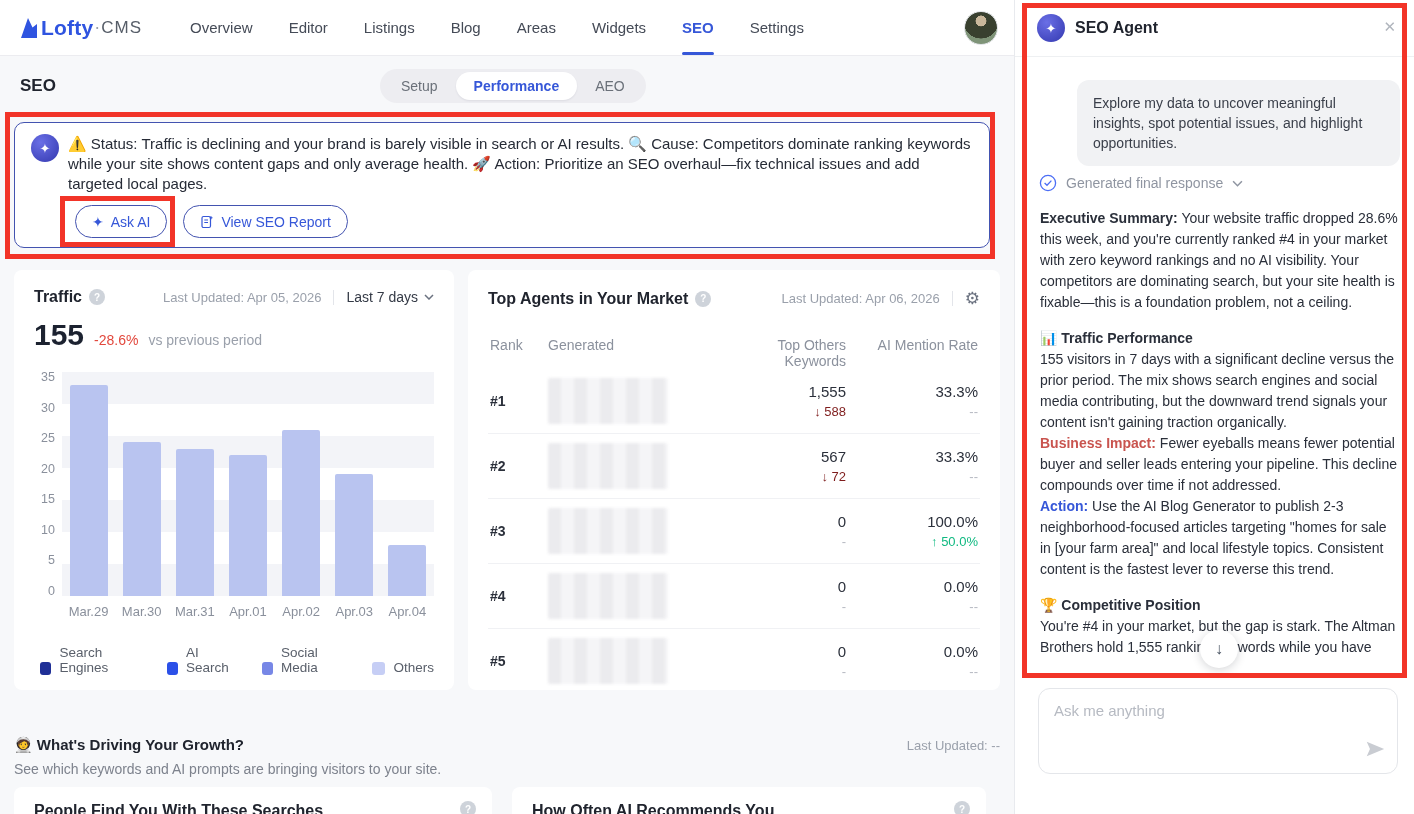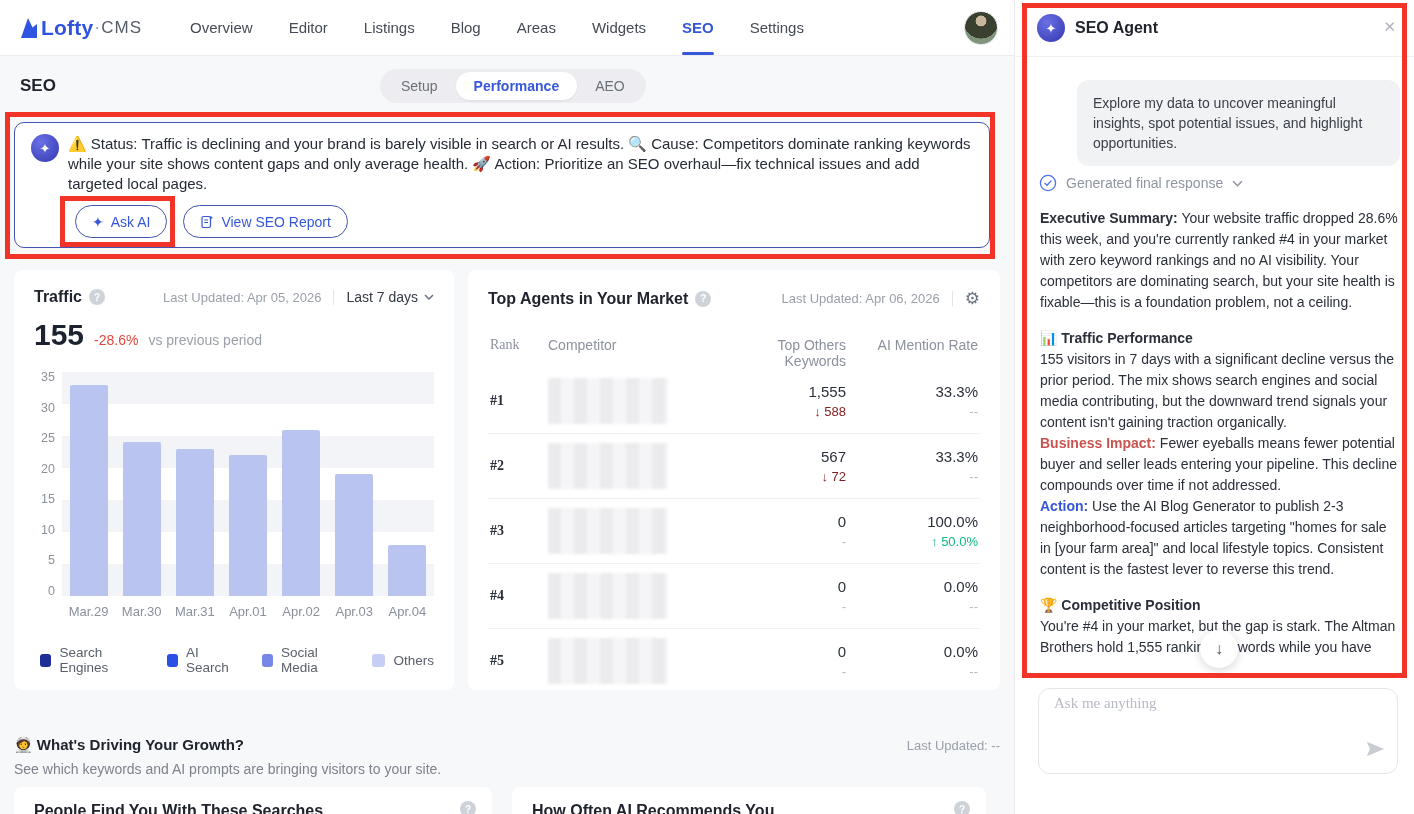--- a/index.html
+++ b/index.html
@@ -60,28 +60,28 @@
   .muted { font-size:14px; color:#9aa0ab; }
   .chart-wrap { display:flex; margin-top:20px; }
   .y-axis { width:28px; height:224px; display:flex; flex-direction:column; justify-content:space-between; align-items:flex-end; padding-right:7px; }
   .ytick { font-size:12.5px; color:#8a909c; line-height:10px; }
   .plot { flex:1; height:224px; display:flex; align-items:flex-end; justify-content:space-around;
     background:linear-gradient(to bottom,#f3f4f8 0 14.28%,#fff 14.28% 28.57%,#f3f4f8 28.57% 42.85%,#fff 42.85% 57.14%,#f3f4f8 57.14% 71.42%,#fff 71.42% 85.71%,#f3f4f8 85.71% 100%); }
   .bar { width:38px; border-radius:2px 2px 0 0; }
   .x-labels { margin-left:28px; display:flex; justify-content:space-around; margin-top:8px; }
   .xlabel { font-size:13px; color:#8a909c; width:52px; text-align:center; }
   .legend { display:flex; gap:24px; margin-top:26px; margin-left:6px; }
-  .legend-item { display:flex; align-items:center; gap:8px; font-size:13.5px; color:#5a606b; }
+  .legend-item { display:flex; align-items:flex-end; gap:8px; font-size:13.5px; color:#5a606b; }
   .swatch { width:13px; height:13px; border-radius:3px; display:inline-block; }
 
   
   .agents-card { left:468px; top:270px; width:532px; height:420px; padding:18px 20px; overflow:hidden; }
   .gear { font-size:17px; color:#6b7280; cursor:pointer; }
   .t-head { display:flex; margin-top:28px; font-size:14px; color:#8b919d; padding:0 2px; }
-  .c-rank { width:58px;font-family:Liberation Serif, serif; }
+  .c-rank { width:58px; }
   .c-comp { width:168px; }
   .c-kw { flex:1; text-align:right; }
   .c-mention { width:132px; text-align:right; }
   .t-row { display:flex; align-items:center; padding:9px 2px; border-bottom:1px solid #f0f1f4; min-height:60px; }
   .t-row:last-child { border-bottom:none; }
   .t-row .c-rank { font-size:14px; font-weight:bold; color:#2b303b; }
   .blur-block { width:120px; height:46px; border-radius:2px; filter:blur(1.5px);
     background-image:repeating-linear-gradient(90deg,#ebebee 0 13px,#f5f5f7 13px 26px),repeating-linear-gradient(0deg,rgba(228,228,232,.7) 0 13px,rgba(248,248,250,.7) 13px 26px); }
   .val { font-size:15px; color:#2b303b; }
   .delta { font-size:13px; margin-top:4px; }
@@ -108,21 +108,21 @@
   .close-x { position:absolute; right:18px; top:18px; font-size:15px; color:#b0b5bd; cursor:pointer; }
   .user-bubble { position:absolute; left:62px; right:14px; top:80px; background:#f1f2f4; border-radius:12px; padding:13px 16px; font-size:14px; line-height:20px; color:#3a3f4a; }
   .status-row { position:absolute; left:24px; top:174px; display:flex; align-items:center; gap:9px; font-size:14px; color:#8f95a1; cursor:pointer; }
   .agent-response { position:absolute; left:25px; right:15px; top:208px; height:470px; overflow:hidden; font-size:14px; line-height:21px; color:#2a2f3a; }
   .resp-p { margin-bottom:15px; }
   .resp-h { font-weight:bold; margin-bottom:0px; }
   .impact { color:#c9544f; font-weight:bold; }
   .action { color:#3657d8; font-weight:bold; }
   .scroll-btn { position:absolute; left:185px; top:630px; width:38px; height:38px; border-radius:50%; background:#fff; box-shadow:0 2px 10px rgba(20,25,40,.18); display:flex; align-items:center; justify-content:center; font-size:16px; color:#4b5563; cursor:pointer; z-index:30; }
   .input-wrap { position:absolute; left:23px; top:688px; width:360px; height:86px; }
-  .ask-input { width:100%; height:100%; border:1px solid #e4e6ea; border-radius:12px; resize:none; outline:none; padding:6px 15px; font-size:15px; font-family:Liberation Serif, serif; color:#333; }
+  .ask-input { width:100%; height:100%; border:1px solid #e4e6ea; border-radius:12px; resize:none; outline:none; padding:13px 15px; font-size:15px; font-family:Liberation Sans, sans-serif; color:#333; }
   .ask-input::placeholder { color:#b6bac2; }
   .send-btn { position:absolute; right:12px; bottom:10px; cursor:pointer; }
 </style>
 </head>
 <body>
 
 <div class="main">
 
   <div class="topnav">
     <div class="brand">
@@ -247,21 +247,21 @@
     <div class="card-head">
       <span class="card-title">Top Agents in Your Market</span>
       <span class="help">?</span>
       <span style="flex:1"></span>
       <span class="updated">Last Updated: Apr 06, 2026</span>
       <span class="vline"></span>
       <span class="gear">⚙</span>
     </div>
     <div class="t-head">
       <div class="c-rank">Rank</div>
-      <div class="c-comp">Competitor</div>
+      <div class="c-comp">Generated</div>
       <div class="c-kw">Top Others Keywords</div>
       <div class="c-mention">AI Mention Rate</div>
     </div>
     <div>
         <div class="t-row">
           <div class="c-rank">#1</div>
           <div class="c-comp">
             <div class="blur-block"></div>
           </div>
           <div class="c-kw">

